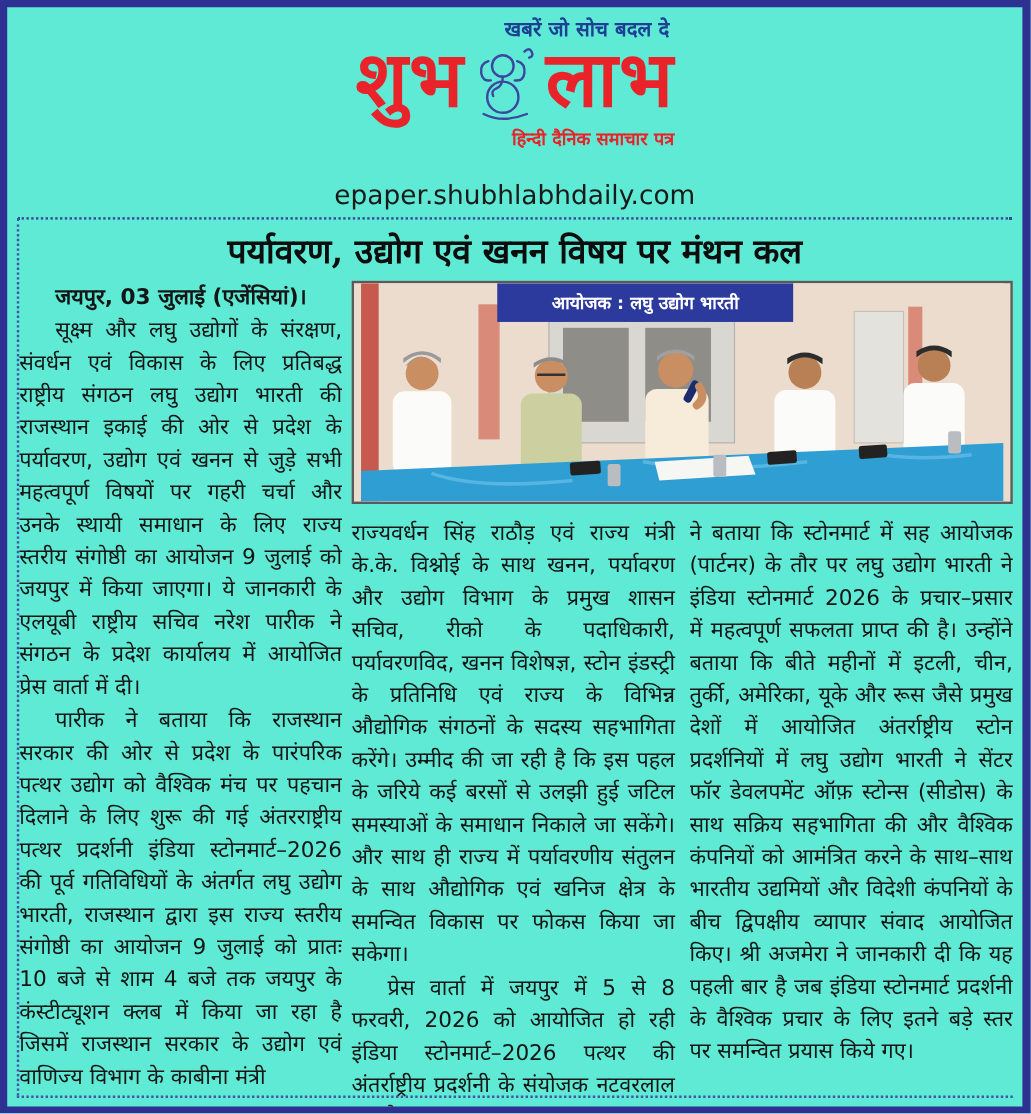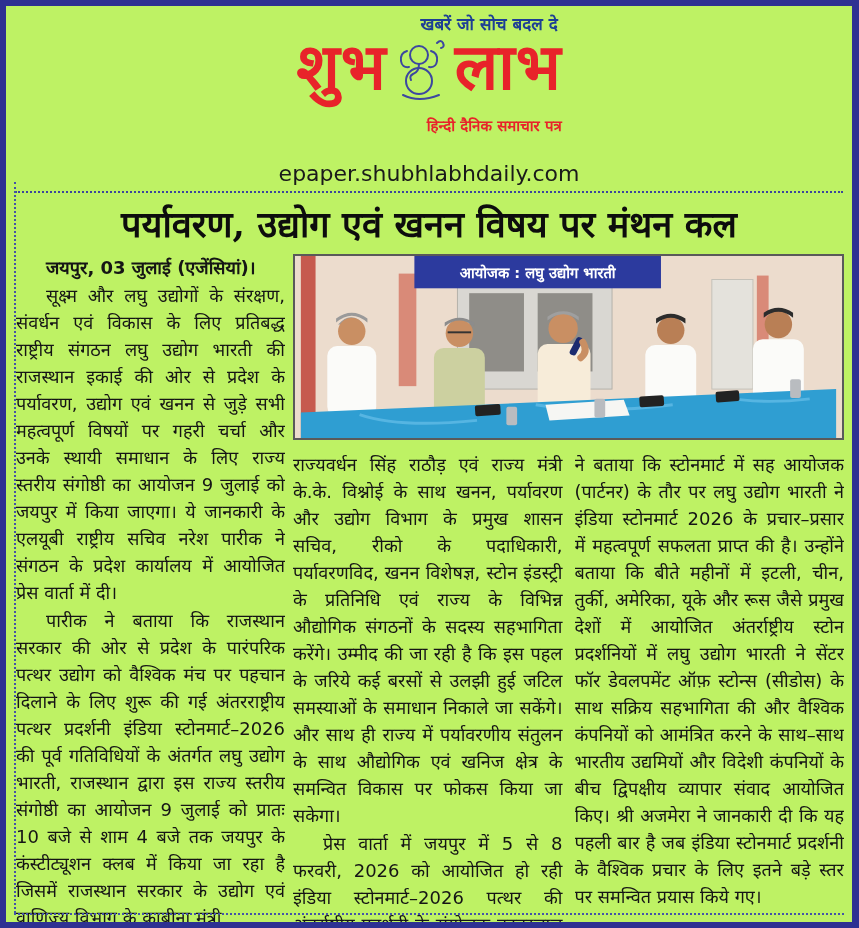--- a/index.html
+++ b/index.html
@@ -1,35 +1,35 @@
 <!DOCTYPE html>
 <html><head>
 <meta charset="utf-8">
 <style>
   html,body { margin:0; padding:0; background:#ffffff; }
   .page {
     position:relative; width:859px; height:928px; box-sizing:border-box;
-    background:#bef264; border:6px solid #2e3192; border-right-width:7px;
+    background:#5eead4; border:6px solid #2e3192; border-right-width:7px;
     overflow:hidden; font-family:"DejaVu Sans", sans-serif; color:#151515;
   }
   
   .masthead { text-align:center; padding-top:6px; }
   .logo-block { display:inline-block; }
   .tagline { color:#1d3f94; font-weight:bold; font-size:17px; text-align:right; padding-right:4px; }
   .logo-row { display:flex; align-items:flex-start; justify-content:center; gap:8px; line-height:1; }
   .logo-word { color:#e8232a; font-weight:bold; font-size:64px; letter-spacing:1px;
                font-family:"DejaVu Serif", serif; }
   .ganesh { width:52px; height:66px; }
-  .subtitle { color:#e8232a; font-weight:bold; font-size:15px; text-align:right; margin-top:14px; }
+  .subtitle { color:#e8232a; font-weight:bold; font-size:15px; text-align:right; margin-top:4px; }
   .url-line { font-size:22px; color:#1a1a1a; margin-top:26px; line-height:1.15; }
   .date-line { font-size:20px; color:#1a1a1a; line-height:1.2; }
   .dotted-hr { border-top:2px dotted #3c479a; margin:5px 9px 0 9px; }
   
   .headline {
-    font-size:36px; font-weight:bold; color:#0d0d0d; text-align:center;
+    font-size:28px; font-weight:bold; color:#0d0d0d; text-align:center;
     padding:11px 14px 4px 14px; line-height:1.15; font-family:"DejaVu Serif", serif;
   }
   
   .article { display:flex; gap:8px; padding:4px 8px 0 10px; }
   .colA { width:272px; }
   .right-area { width:551px; }
   .col-text { font-size:18px; line-height:1.5; text-align:justify; overflow:hidden; }
   .col-text p { margin:0 0 1px 0; }
   .indent { text-indent:30px; }
   .date-bold { font-weight:bold; }

